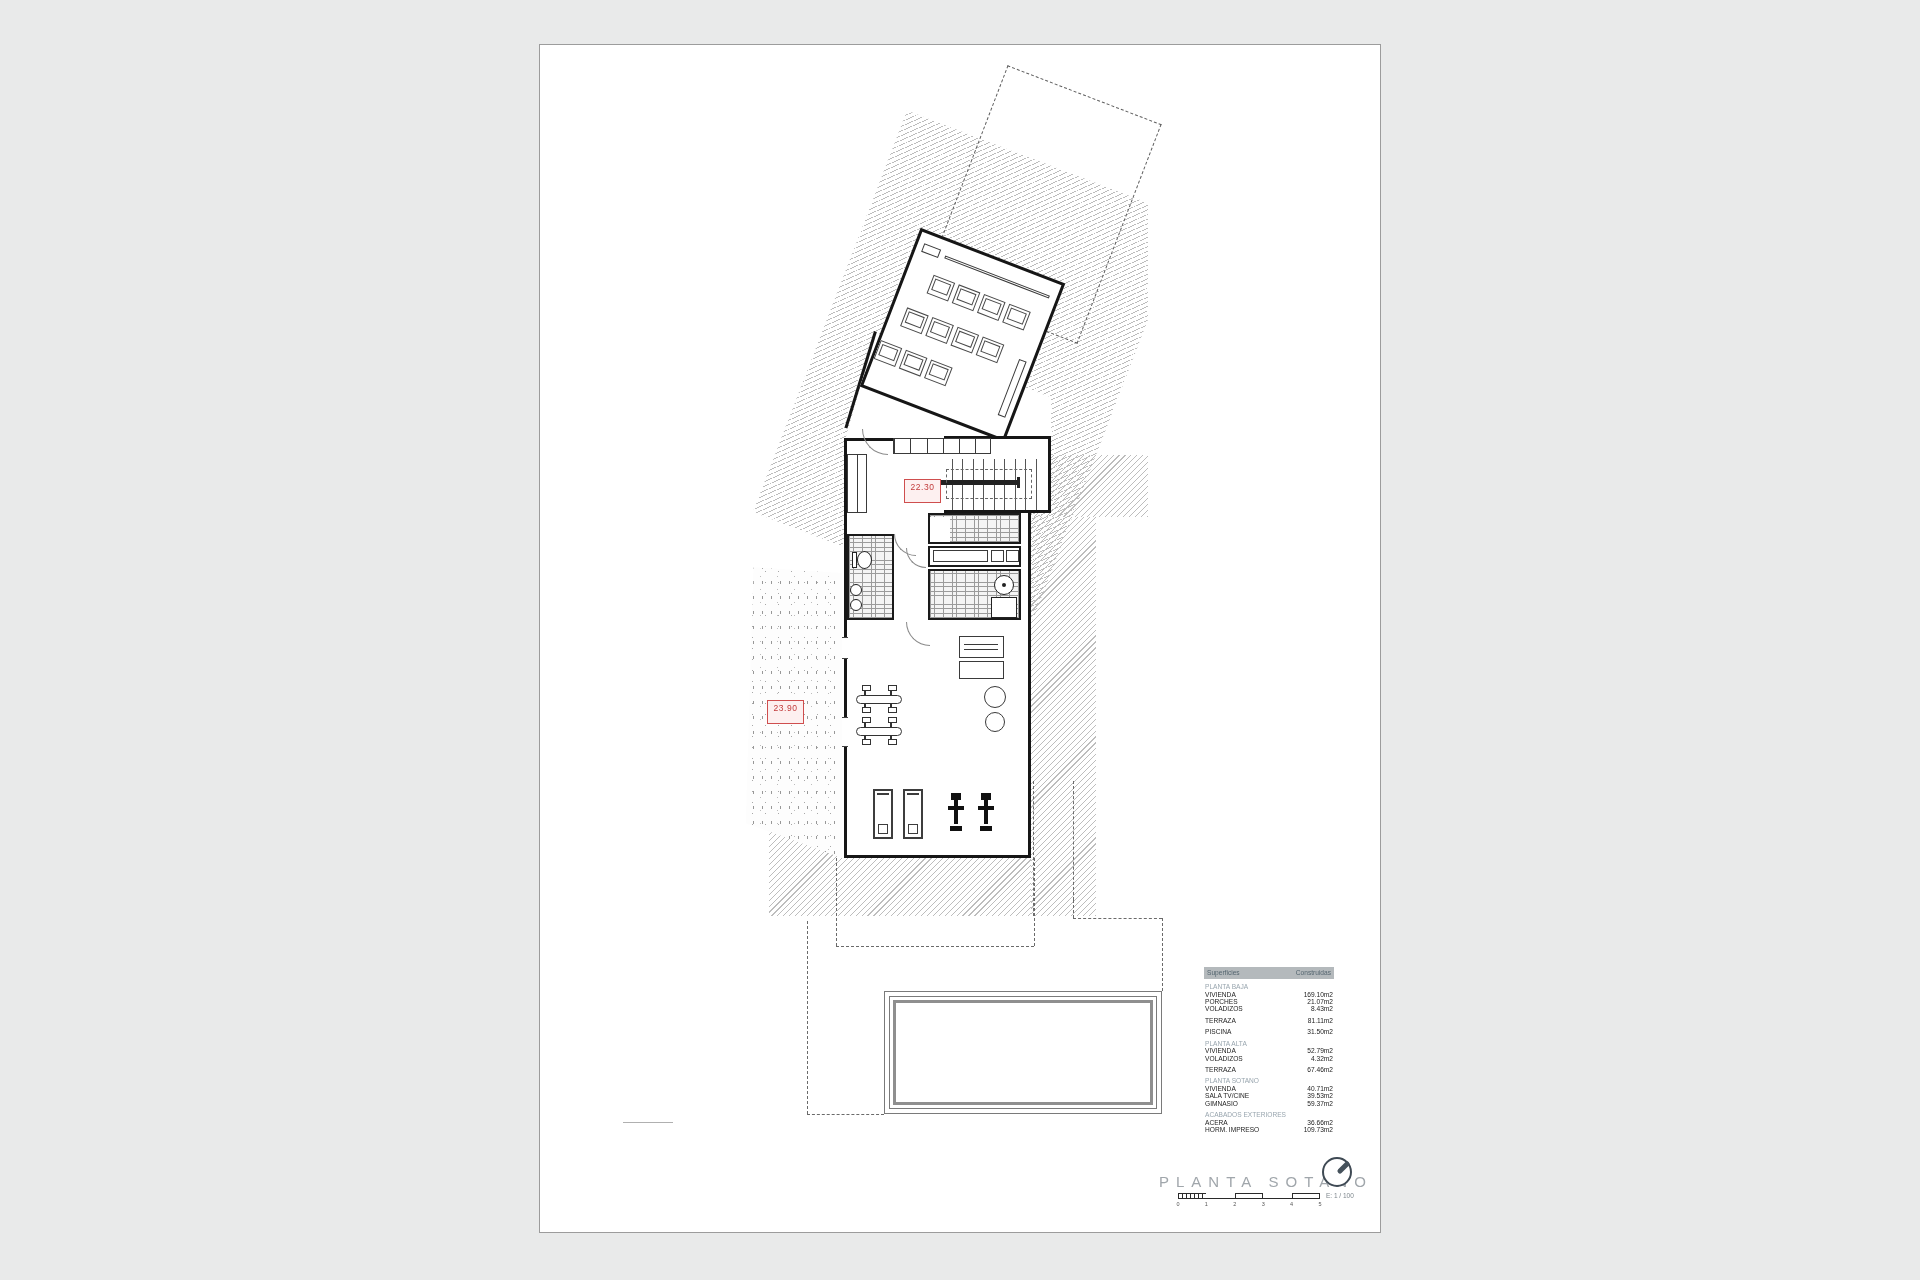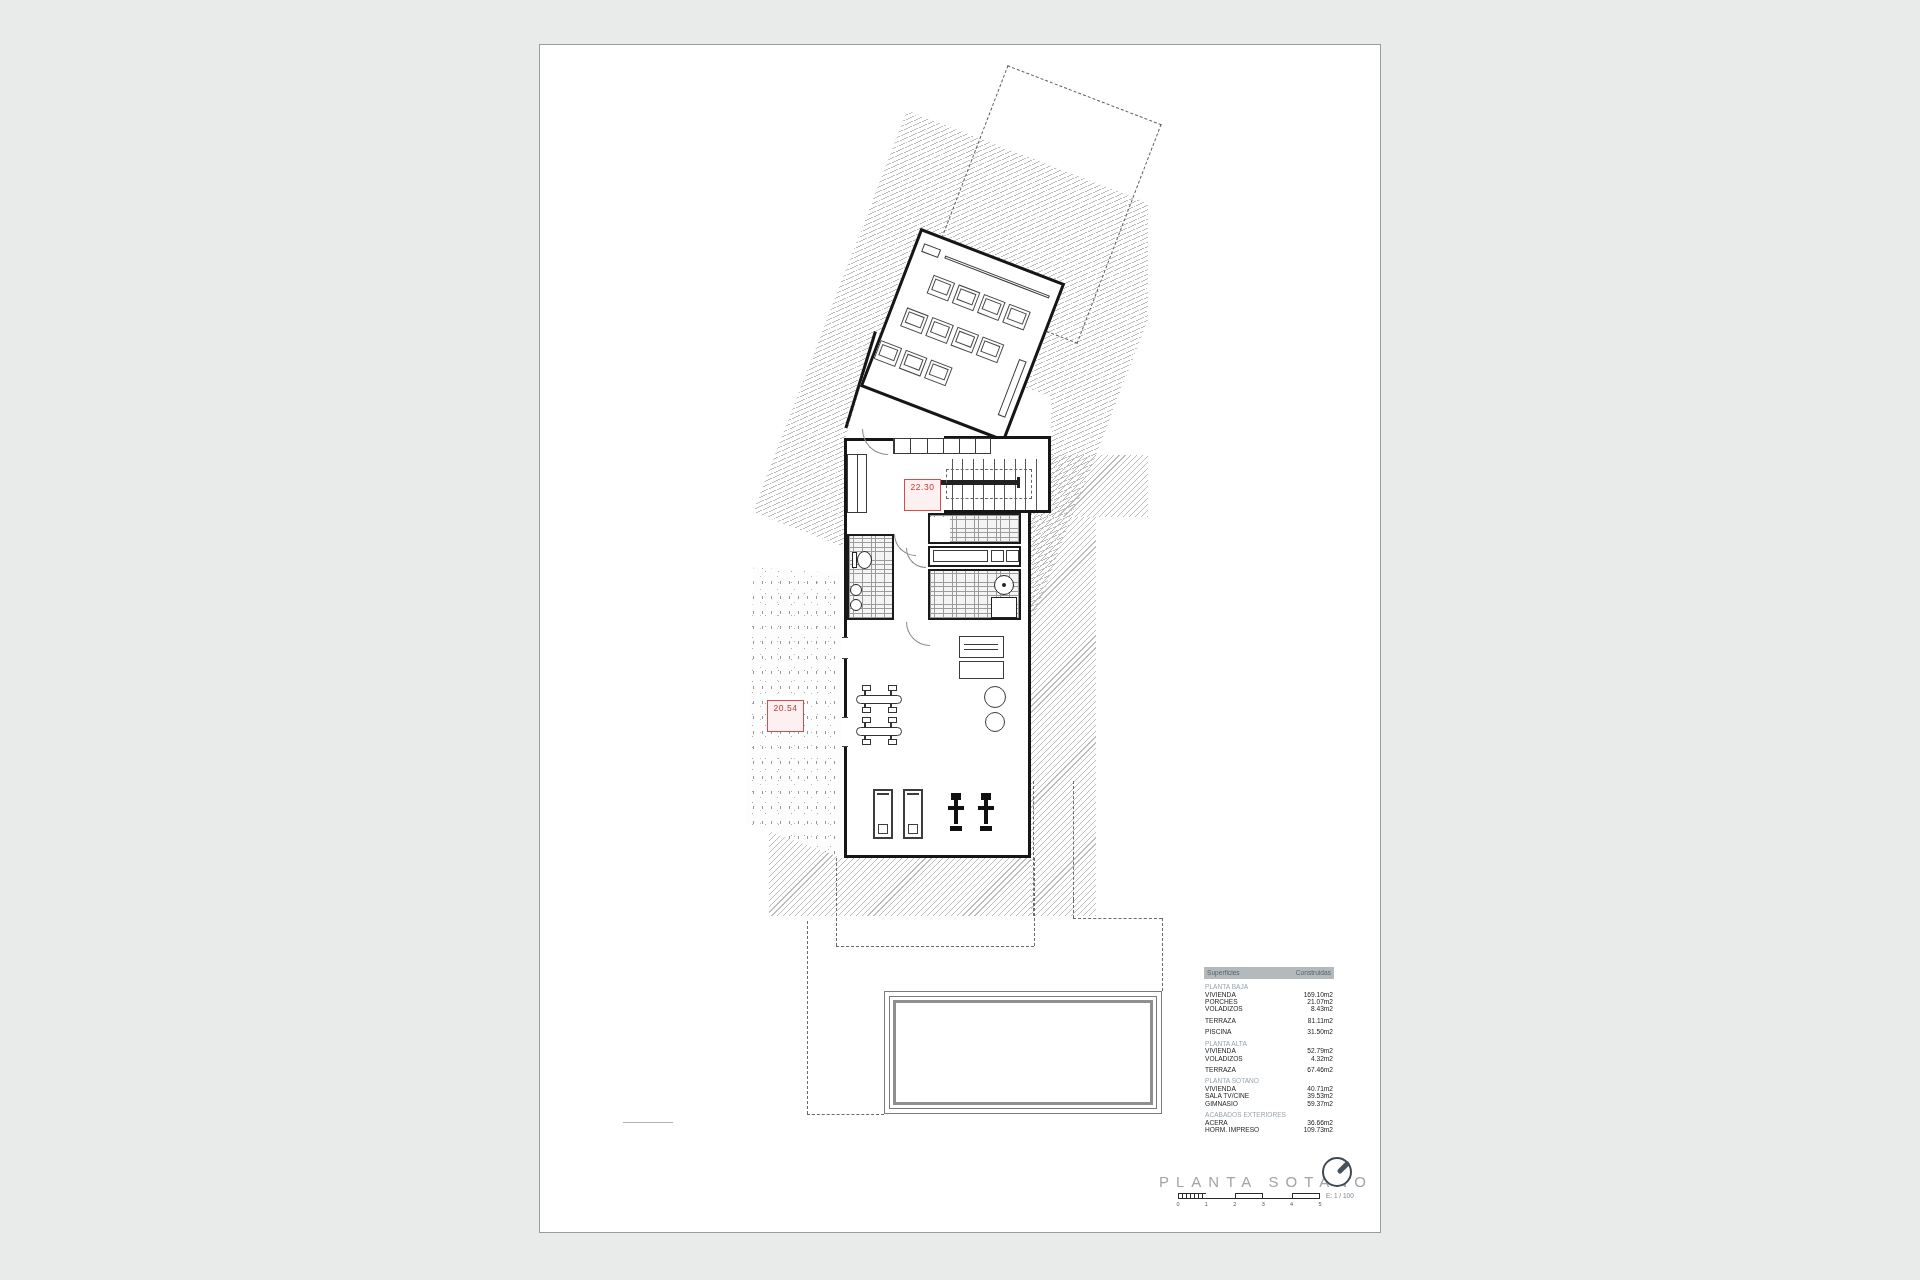--- a/index.html
+++ b/index.html
@@ -49,21 +49,21 @@
                   width:7px; height:4px; background:#fff; border:1px solid #333; }
   .gybench .bar::before { top:0; } .gybench .bar::after { bottom:0; }
 
   .tread { position:absolute; width:20px; height:50px; border:2px solid #3d3d3d; background:#fff; }
   .tread .belt { position:absolute; left:3px; bottom:3px; width:10px; height:10px; border:1px solid #3d3d3d; }
   .tread .con  { position:absolute; left:2px; top:2px; width:12px; height:2px; background:#3d3d3d; }
 
   .mach { position:absolute; width:16px; height:42px; }
   .mach i { position:absolute; background:#111; display:block; }
 
-  .redlbl { position:absolute; width:37px; height:32px; border:1px solid #cf4e4e;
+  .redlbl { position:absolute; width:37px; height:24px; border:1px solid #cf4e4e;
             background:#fdf0f0; color:#c23b3b; font-size:8.5px; line-height:14px;
             text-align:center; letter-spacing:0.5px; }
 
   
   #surf-table { position:absolute; left:664px; top:922px; width:130px; font-size:6.6px; color:#1c1c1c; }
   #surf-table .hd { background:#b4b9bc; color:#54656f; height:12px; line-height:12px;
                     padding:0 3px; display:flex; justify-content:space-between; }
   .sgroup { margin-top:4px; padding:0 1px; }
   .sgroup .stitle { color:#98a5ae; line-height:7.6px; }
   .srow { display:flex; justify-content:space-between; line-height:7.4px; }
@@ -213,21 +213,21 @@
     <i style="left:3px; top:0; width:10px; height:7px;"></i>
     <i style="left:6px; top:7px; width:4px; height:24px;"></i>
     <i style="left:0; top:13px; width:16px; height:4px;"></i>
     <i style="left:2px; top:33px; width:12px; height:5px;"></i>
   </div>
 
   <div class="abs stipple" style="left:206px; top:521px; width:96px; height:292px;
               clip-path:polygon(8% 0.5%, 100% 2.5%, 100% 100%, 0 88%);"></div>
 
   <div class="redlbl" style="left:364px; top:434px;">22.30</div>
-  <div class="redlbl" style="left:227px; top:655px;">20.54</div>
+  <div class="redlbl" style="left:227px; top:655px;">23.90</div>
 
   <div class="abs dash-v" style="left:267px; top:876px; height:193px;"></div>
   <div class="abs dash-h" style="left:267px; top:1069px; width:77px;"></div>
   <div class="abs dash-v" style="left:296px; top:813px; height:88px;"></div>
   <div class="abs dash-v" style="left:494px; top:813px; height:88px;"></div>
   <div class="abs dash-h" style="left:296px; top:901px; width:198px;"></div>
   <div class="abs dash-v" style="left:533px; top:855px; height:18px;"></div>
   <div class="abs dash-h" style="left:533px; top:873px; width:89px;"></div>
   <div class="abs dash-v" style="left:622px; top:873px; height:73px;"></div>
   <div class="abs dash-v" style="left:493px; top:736px; height:135px;"></div>

